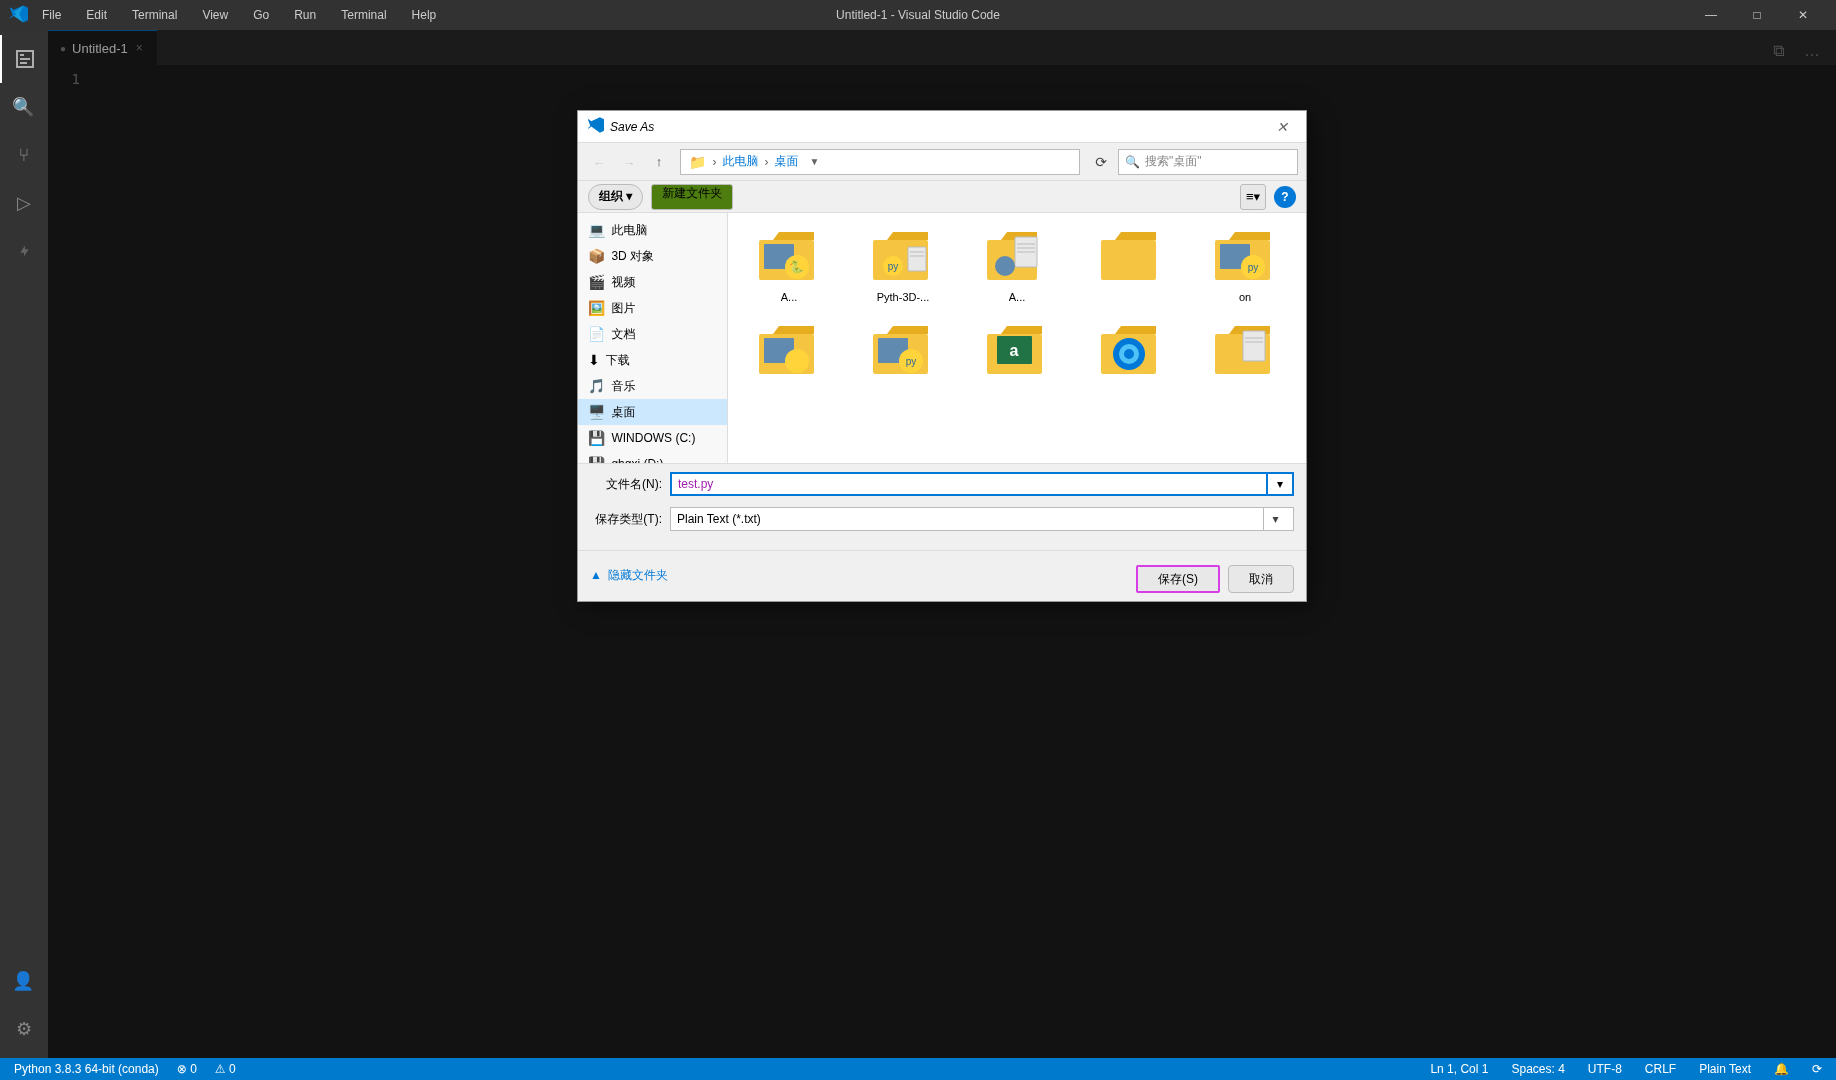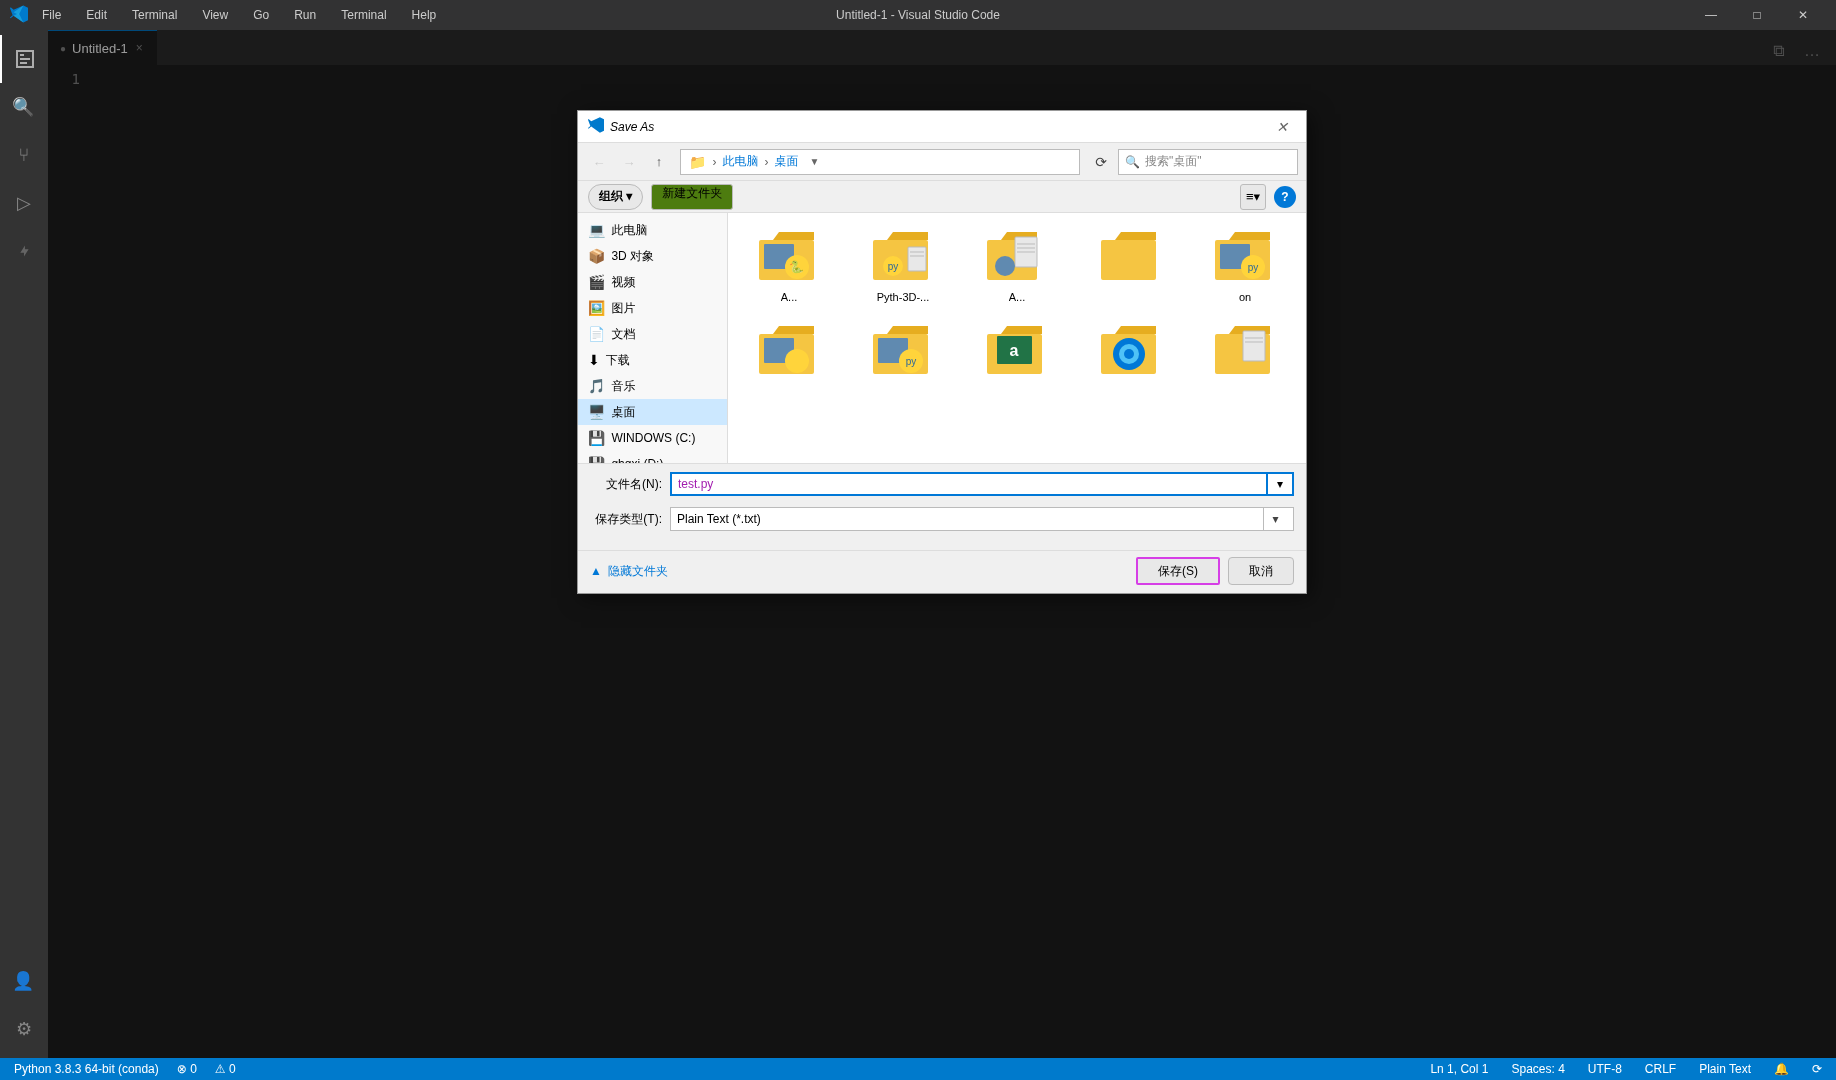--- a/index.html
+++ b/index.html
@@ -843,20 +843,20 @@
           <div class="dialog-field-dropdown-arrow">▾</div>
         </div>
       </div>
     </div>
 
     <div style="background:#f0f0f0;display:flex;align-items:center;justify-content:space-between;padding:6px 12px 8px;border-top:1px solid #ddd;">
       <div class="hide-folders-btn">
         <span>▲</span>
         <span>隐藏文件夹</span>
       </div>
-      <div style="display:flex;gap:8px;">
+      <div style="display:flex;gap:8px;margin-top:8px;">
         <button class="dialog-btn-primary">保存(S)</button>
         <button class="dialog-btn-secondary">取消</button>
       </div>
     </div>
 
   </div>
 </div>
 
 </body></html>

